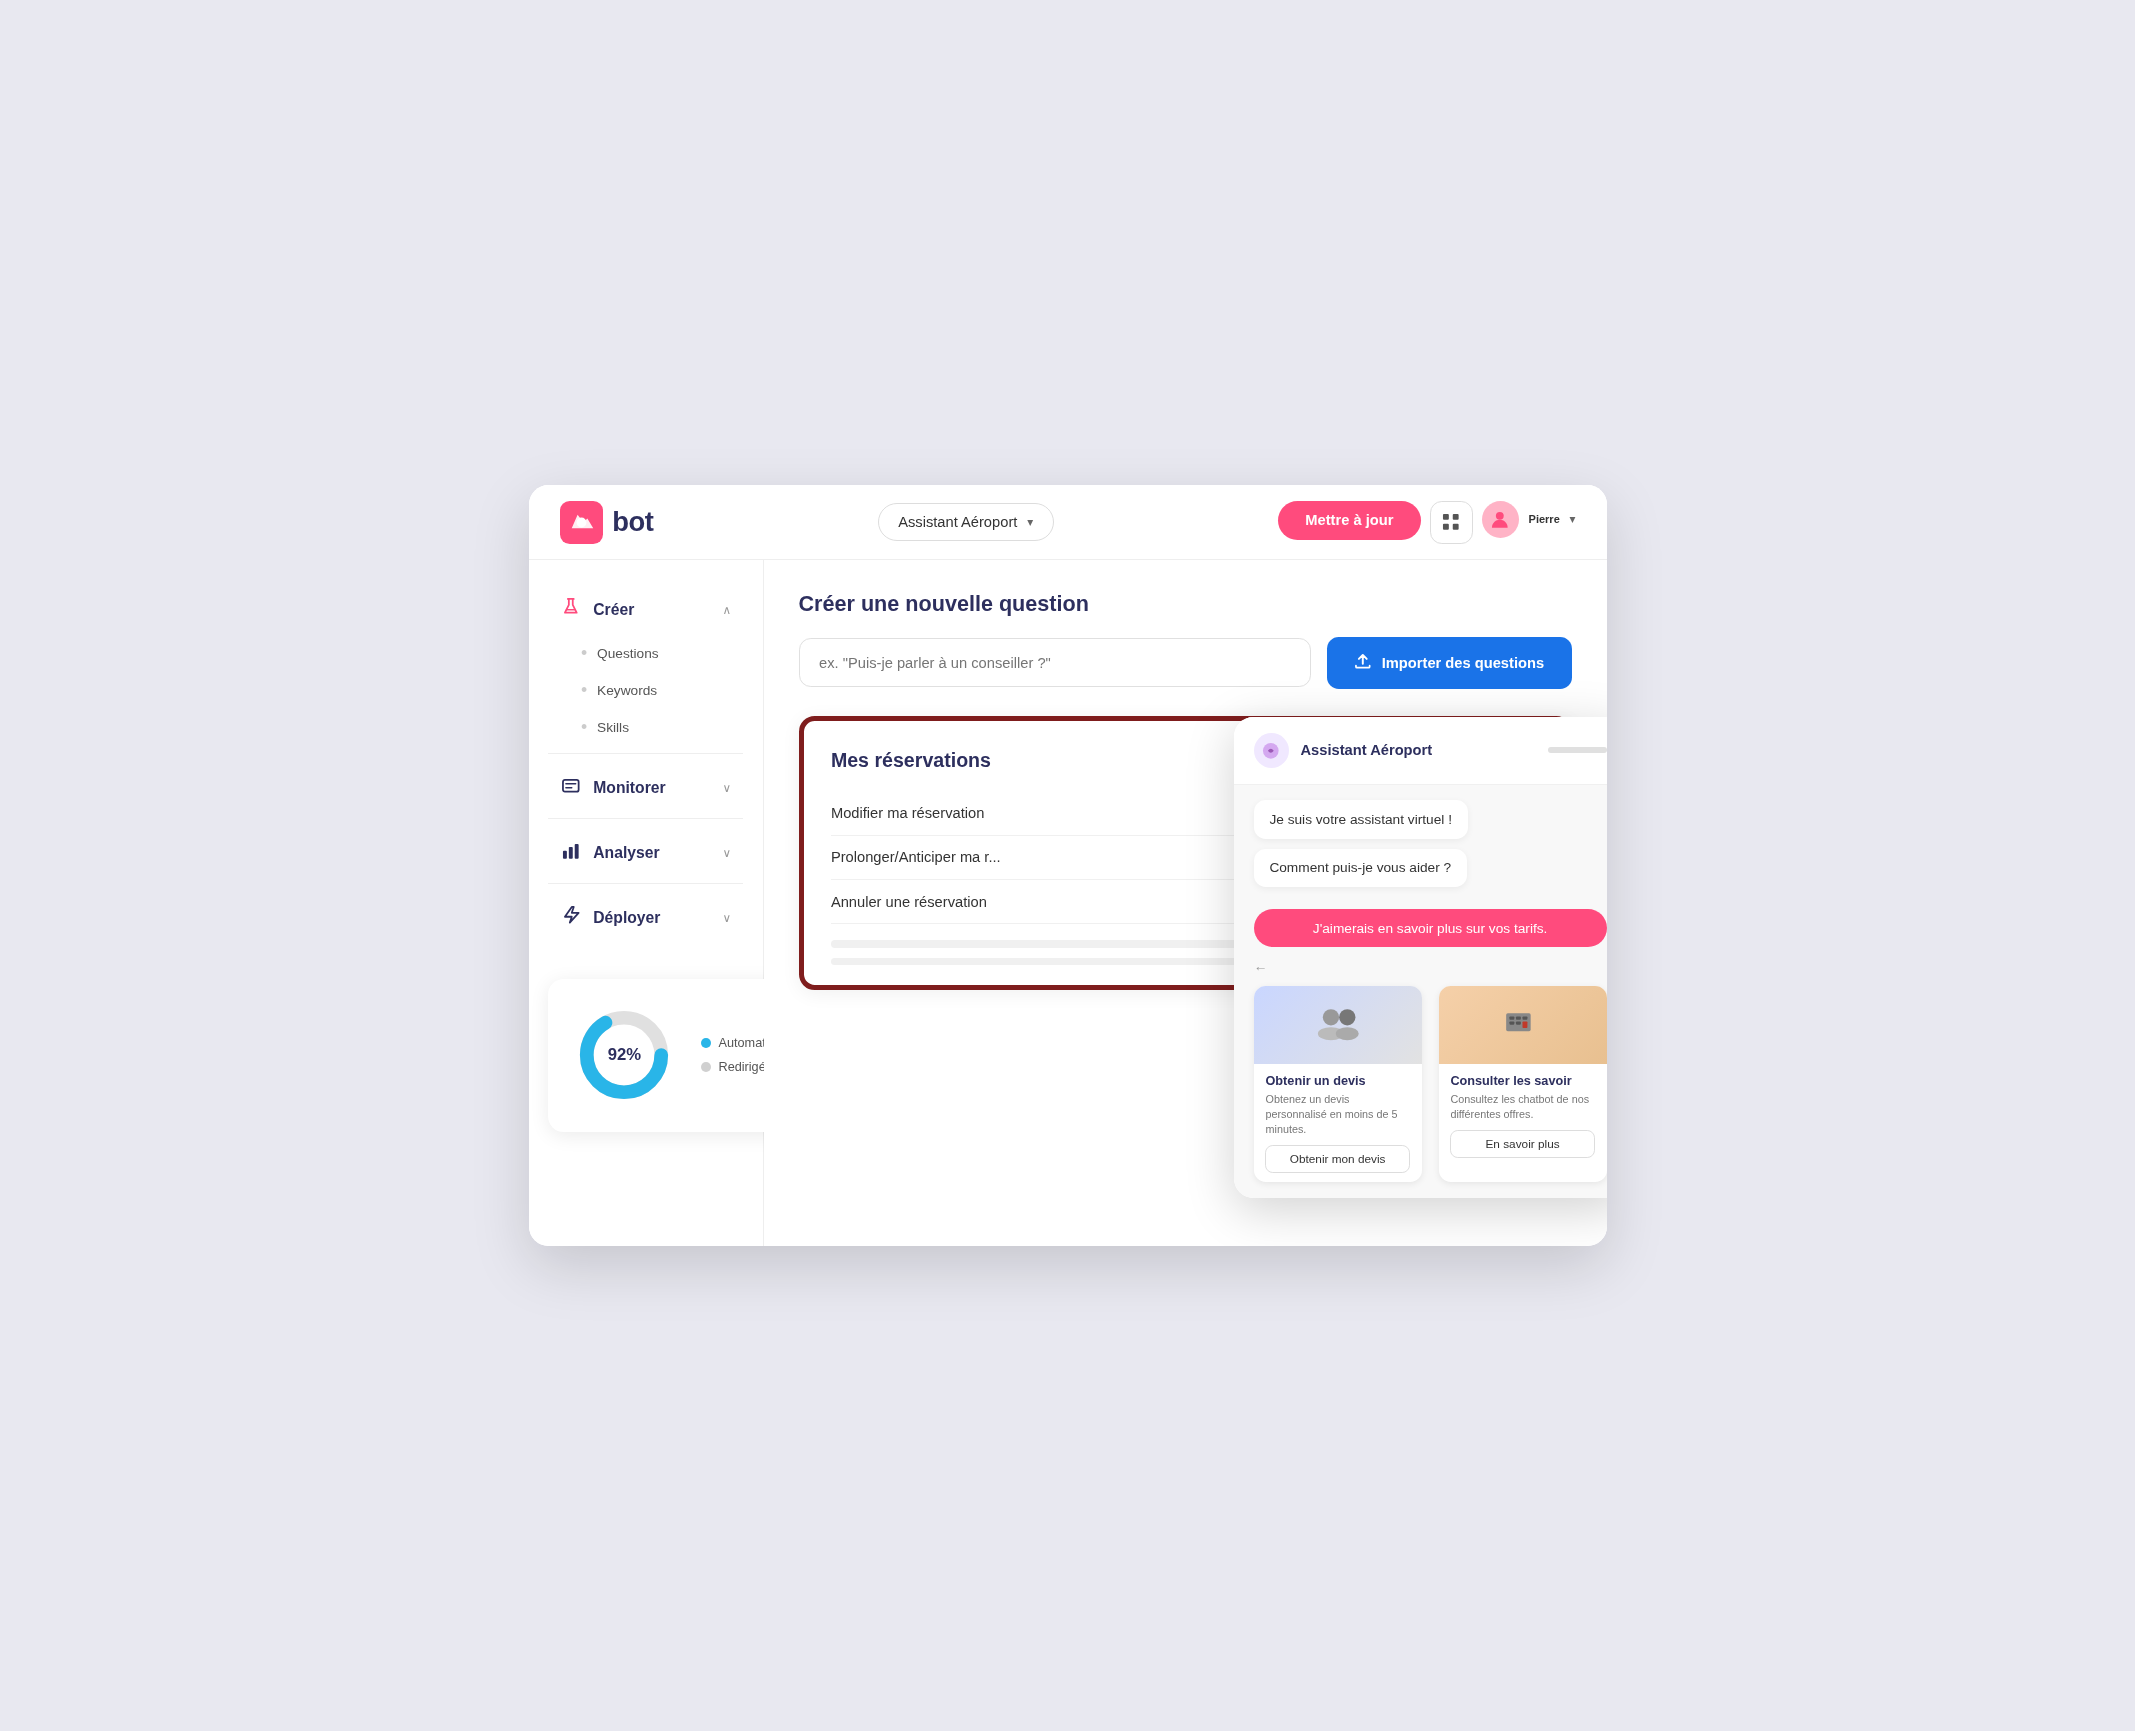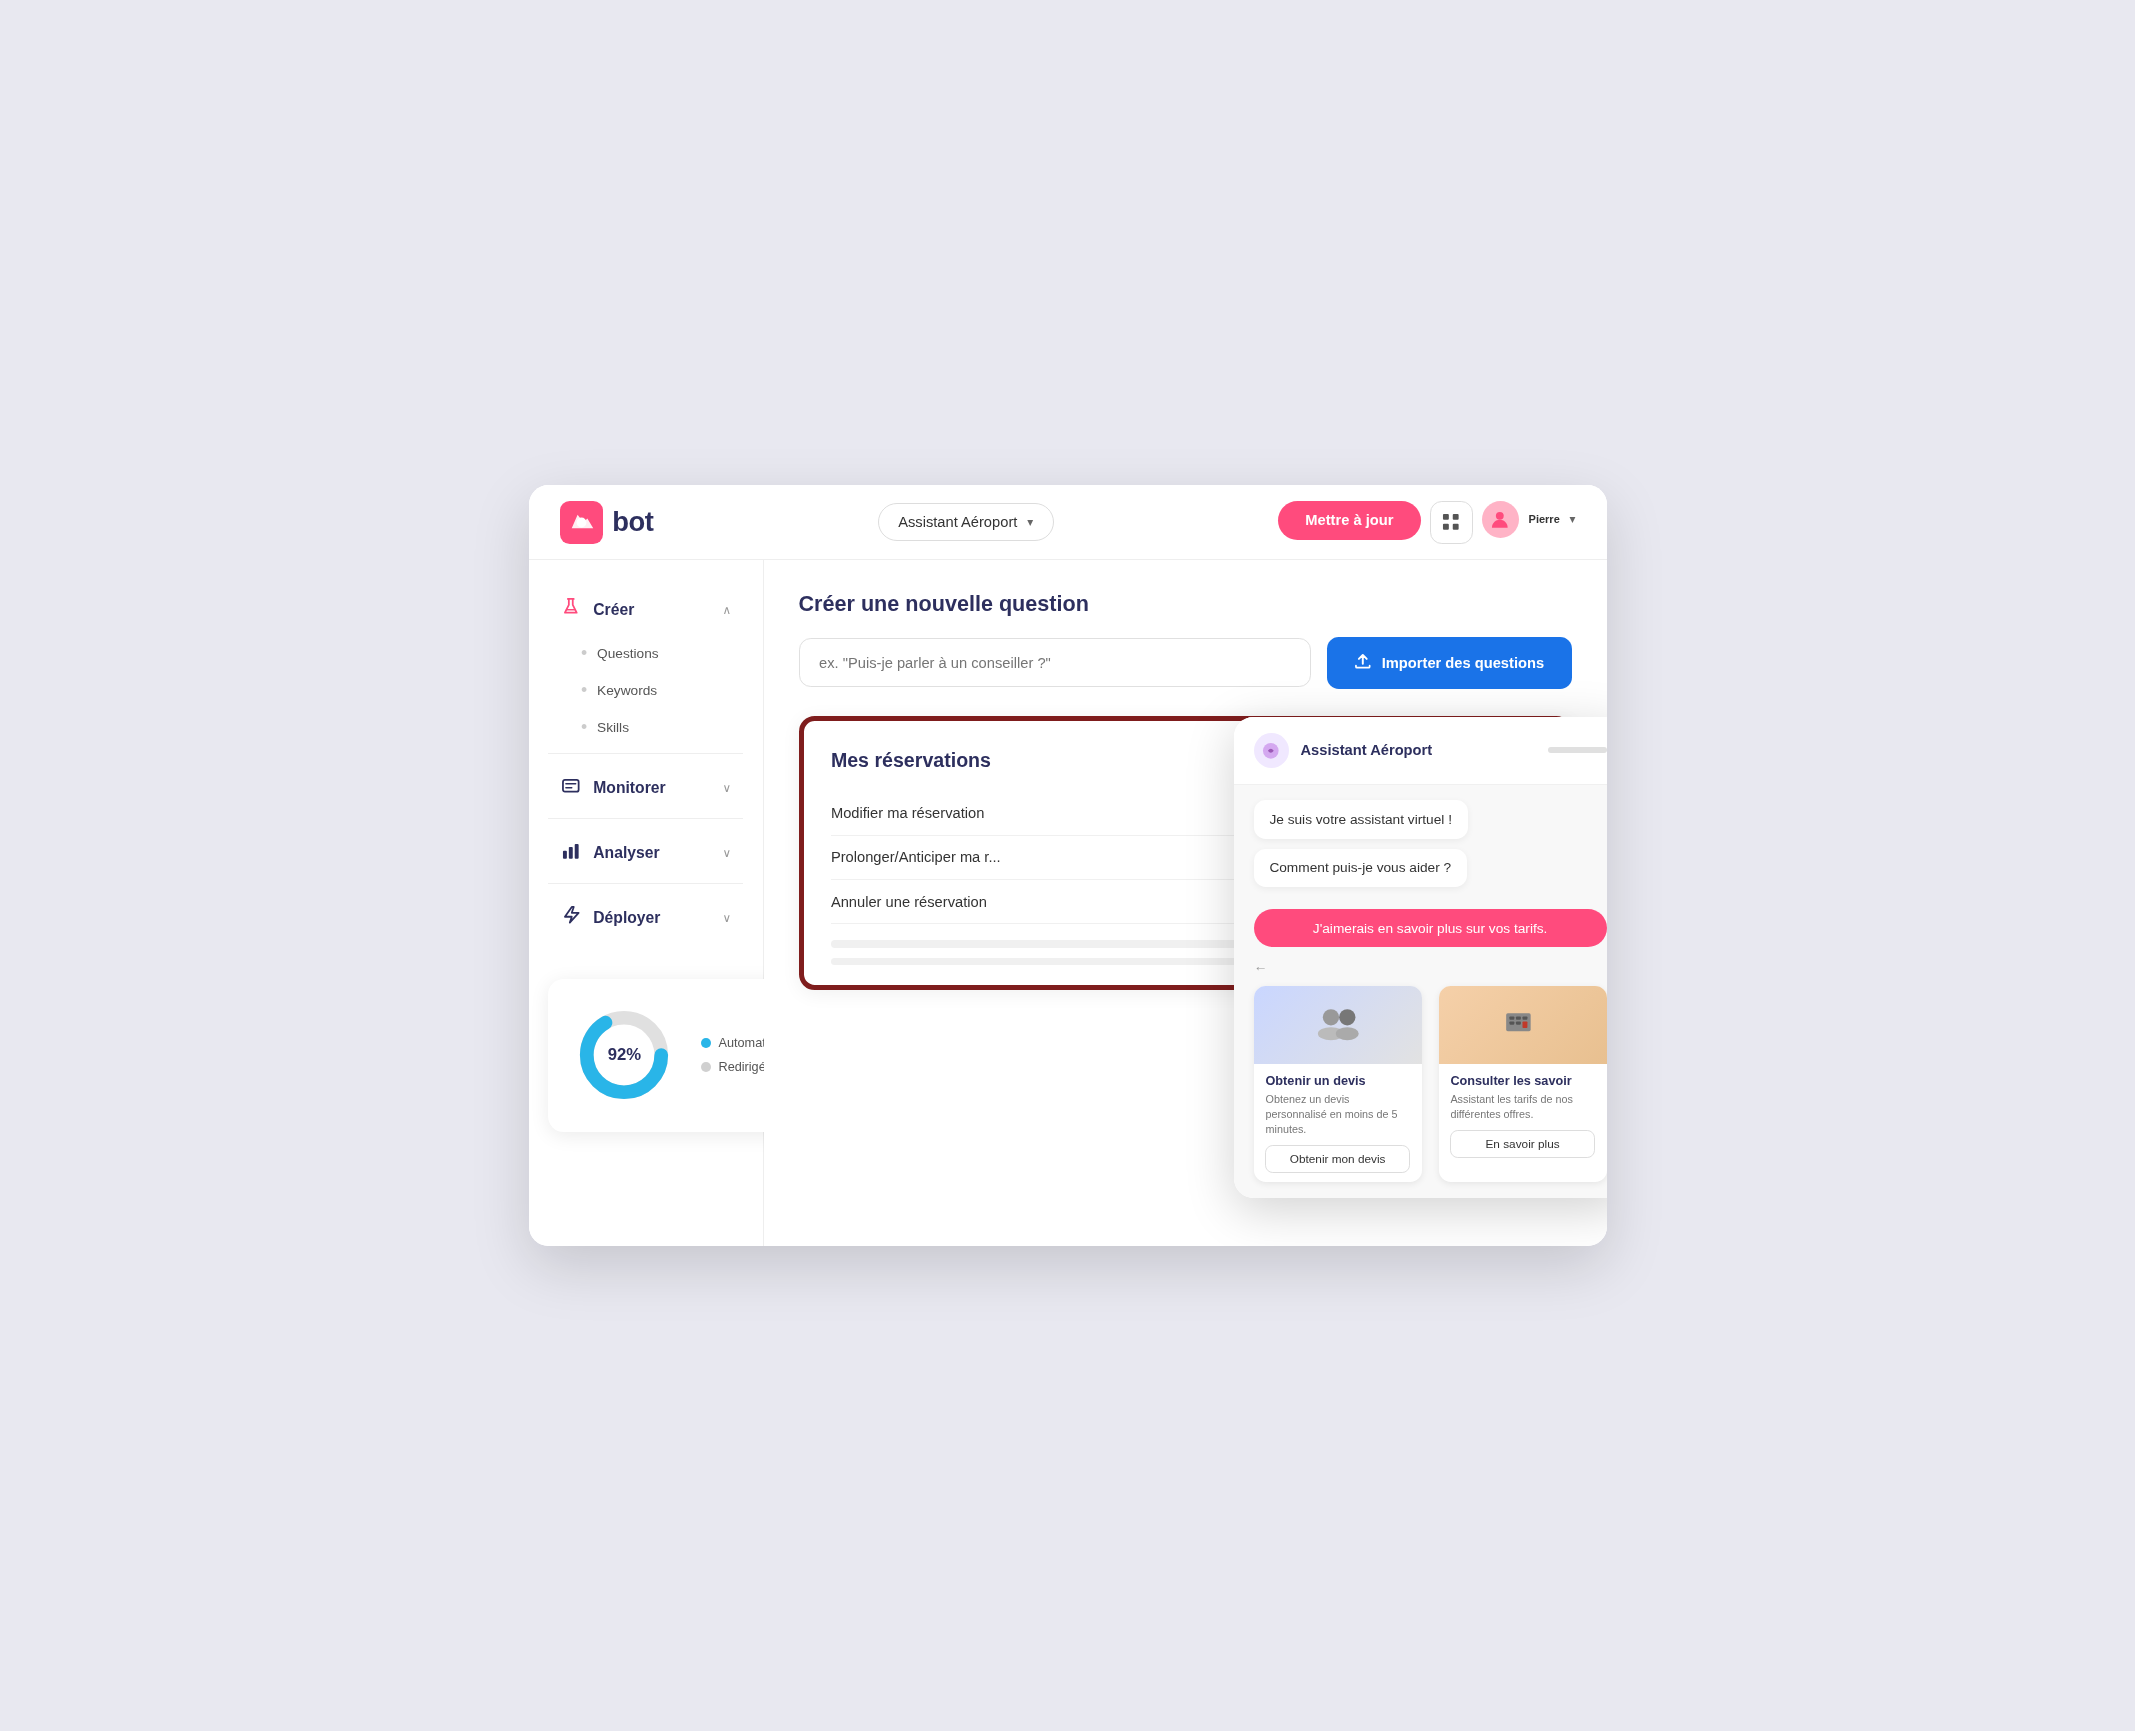--- a/index.html
+++ b/index.html
@@ -726,21 +726,21 @@
                   <rect x="14" y="19" width="6" height="4" rx="1" fill="#555"></rect>
                   <rect x="22" y="19" width="6" height="4" rx="1" fill="#555"></rect>
                   <rect x="30" y="19" width="6" height="4" rx="1" fill="#555"></rect>
                   <rect x="14" y="25" width="6" height="4" rx="1" fill="#555"></rect>
                   <rect x="22" y="25" width="6" height="4" rx="1" fill="#555"></rect>
                   <rect x="30" y="25" width="6" height="8" rx="1" fill="#c0392b"></rect>
                 </svg>
               </div>
               <div class="chat-card-body">
                 <div class="chat-card-title">Consulter les savoir</div>
-                <div class="chat-card-desc">Assistant les tarifs de nos différentes offres.</div>
+                <div class="chat-card-desc">Consultez les chatbot de nos différentes offres.</div>
                 <button class="chat-card-btn">En savoir plus</button>
               </div>
             </div>
 
           </div>
         </div>
       </div>
 
     </main>
   </div>

